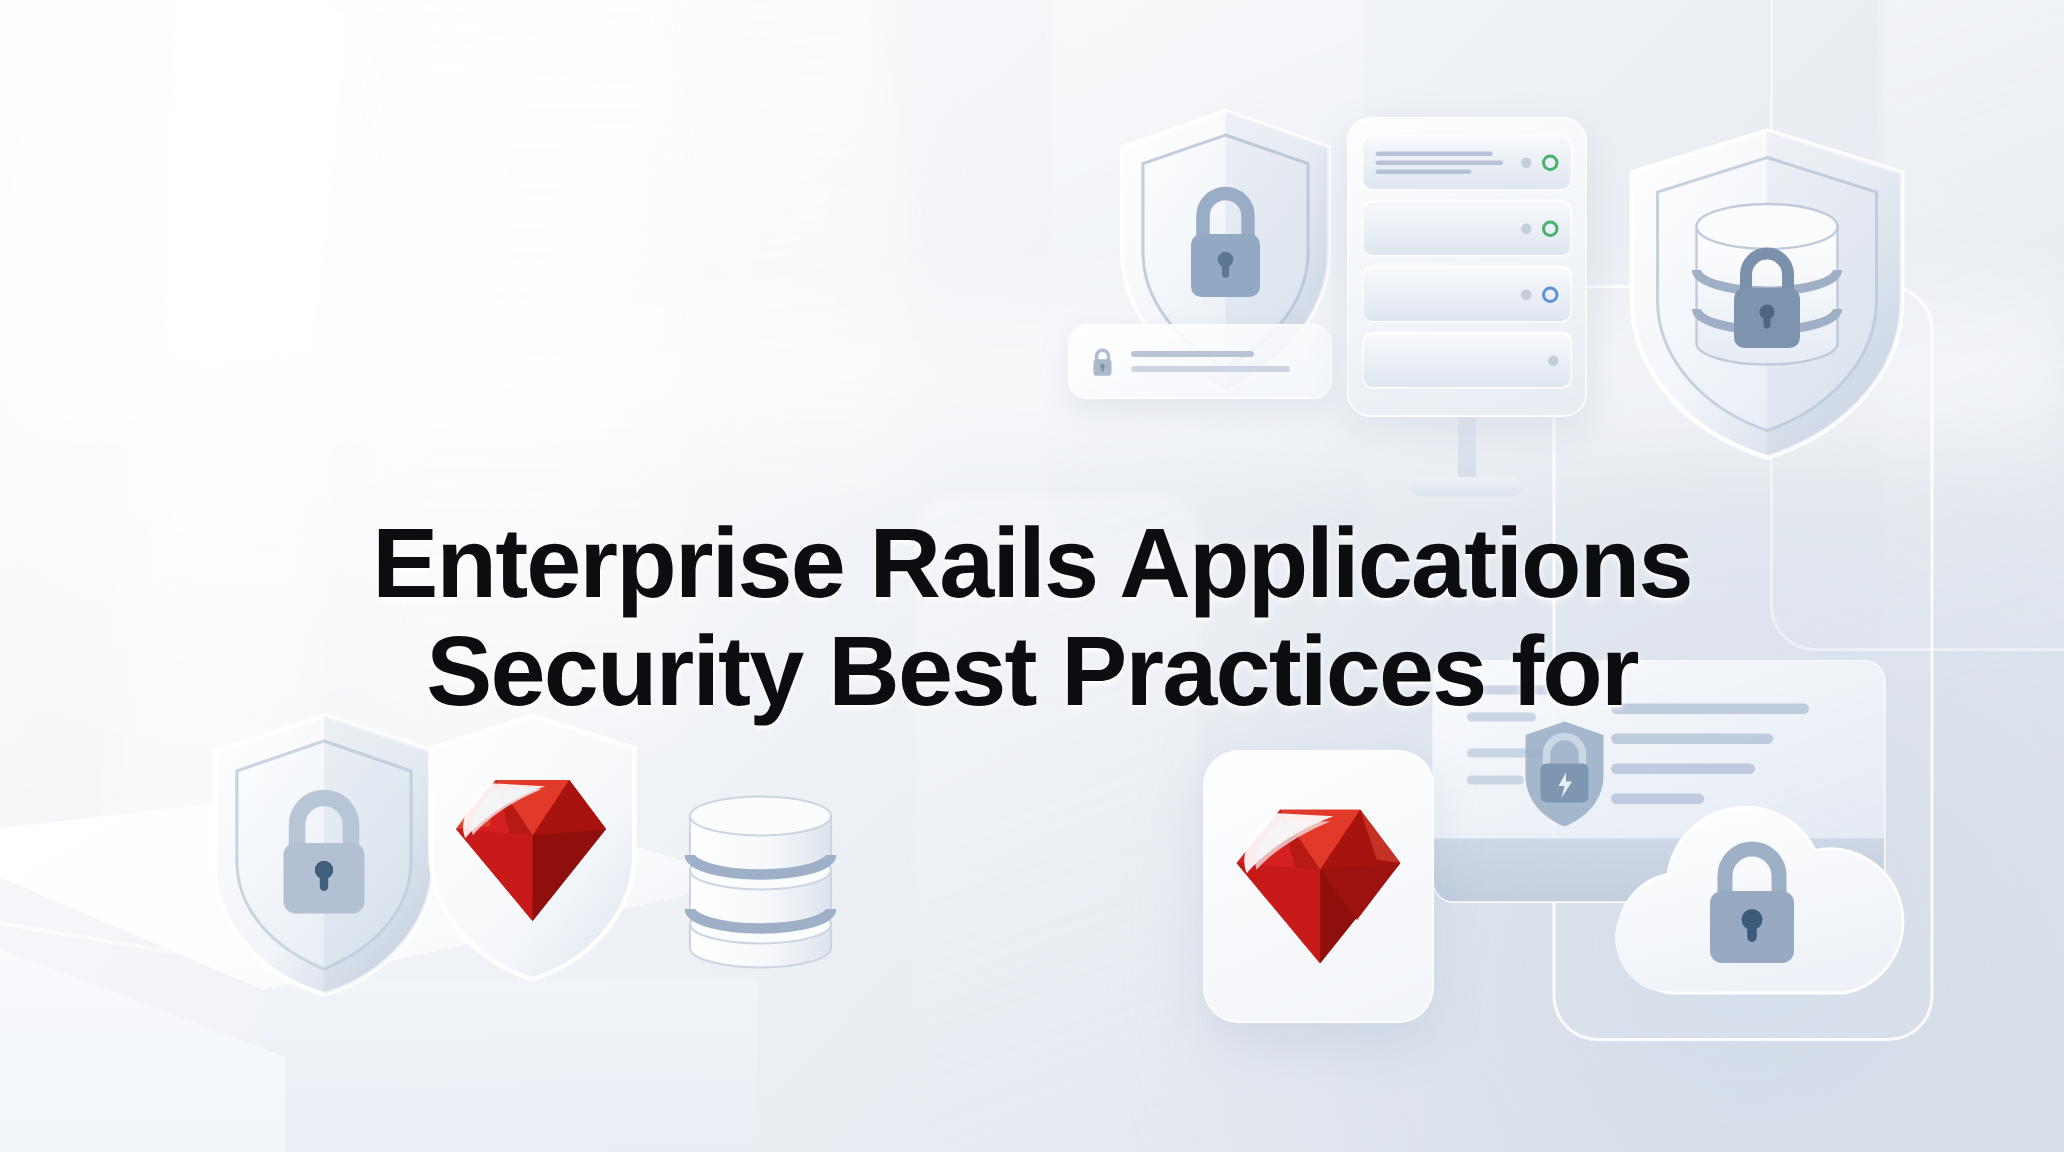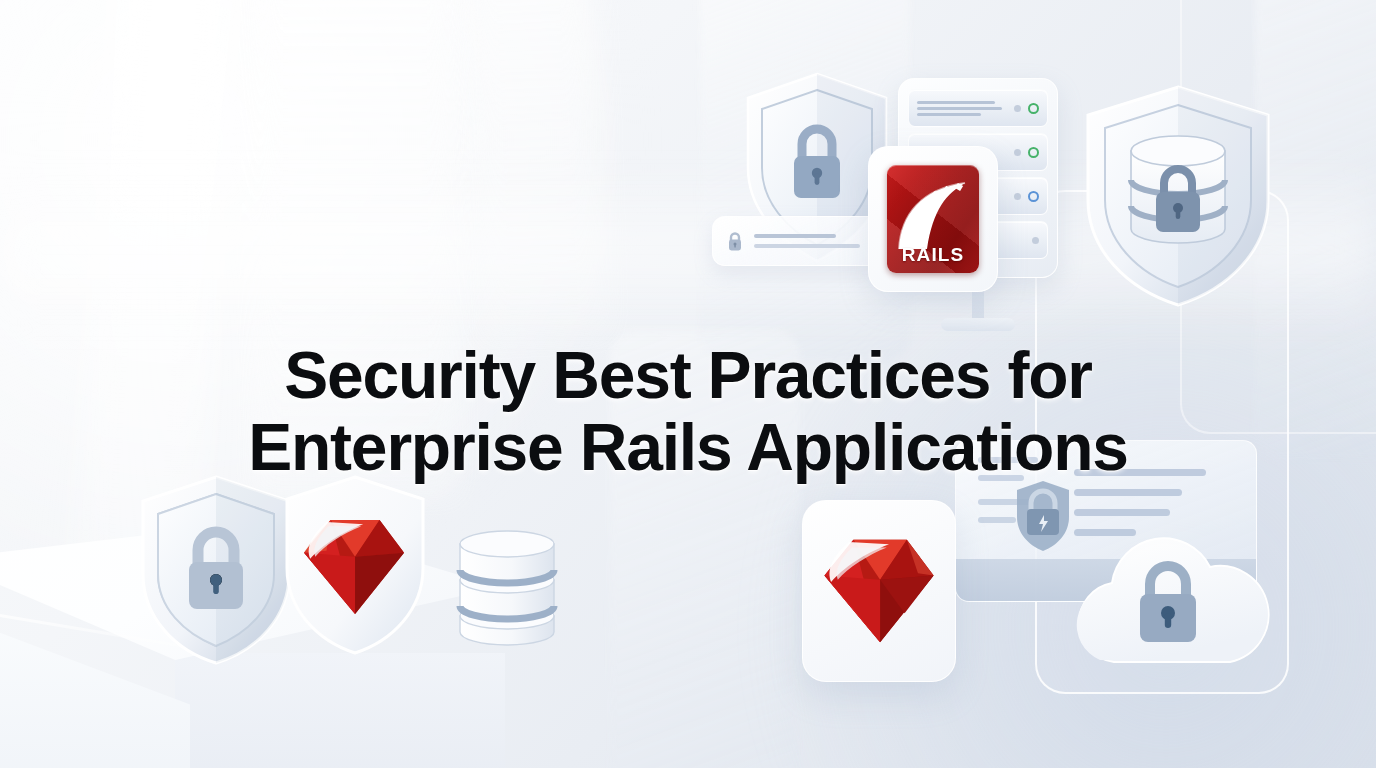--- a/index.html
+++ b/index.html
@@ -294,38 +294,20 @@
       </div>
       <div class="rack-unit">
         <div class="rack-lines"></div>
         <div class="rack-dots">
           <span class="dot-gray"></span>
         </div>
       </div>
     </div>
   </div>
 
-  <div class="rails-card">
-    <div class="rails-logo">
-      <svg viewBox="0 0 92 108" width="92" height="108">
-        <path d="M12 84 C14 50 34 24 78 18 C60 28 46 44 40 84 Z" fill="#ffffff"></path>
-        <g fill="#ffffff">
-          <rect x="17" y="69" width="7" height="7" transform="rotate(-14 20 72)"></rect>
-          <rect x="20" y="56" width="6" height="6" transform="rotate(-20 23 59)"></rect>
-          <rect x="26" y="45" width="6" height="6" transform="rotate(-26 29 48)"></rect>
-          <rect x="34" y="35" width="6" height="6" transform="rotate(-34 37 38)"></rect>
-          <rect x="45" y="27" width="6" height="6" transform="rotate(-44 48 30)"></rect>
-          <rect x="57" y="22" width="6" height="6" transform="rotate(-52 60 25)"></rect>
-          <rect x="69" y="19" width="6" height="6" transform="rotate(-60 72 22)"></rect>
-        </g>
-        <path d="M12 84 C14 50 34 24 78 18" fill="none" stroke="#ffffff" stroke-width="2" opacity=".55"></path>
-      </svg>
-      <div class="rails-word">RAILS</div>
-    </div>
-  </div>
 
   <div class="shield-wrap" style="left:1083px;top:84px;">
     <svg width="190" height="224" viewBox="0 0 190 224">
       <defs>
         <linearGradient id="shB" x1="0" y1="0" x2="1" y2="1">
           <stop offset="0" stop-color="#ffffff"></stop>
             <stop offset="50%" stop-color="#f2f5fa"></stop>
           <stop offset="100%" stop-color="#c9d4e3"></stop>
         </linearGradient>
         <linearGradient id="shBi" x1="0" y1="0" x2="1" y2="1">
@@ -349,22 +331,22 @@
       <g>
         <path d="M81 110 V99 a14 14 0 0 1 28 0 V110" fill="none" stroke="#7b90ab" stroke-width="8" stroke-linecap="round"></path>
         <rect x="73" y="108" width="44" height="40" rx="7" fill="#7e93ad"></rect>
         <circle cx="95" cy="124" r="5" fill="#4f6682"></circle>
         <rect x="92.7" y="124" width="4.6" height="11" rx="2.3" fill="#4f6682"></rect>
       </g>
     </svg>
   </div>
 
   <h1 class="title">
+    <span class="ln">Enterprise Rails Applications</span>
     <span class="ln">Security Best Practices for</span>
-    <span class="ln">Enterprise Rails Applications</span>
   </h1>
 
   <div class="shield-wrap" style="left:138px;top:474px;">
     <svg width="156" height="192" viewBox="0 0 156 192">
       <defs>
         <linearGradient id="shC" x1="0" y1="0" x2="1" y2="1">
           <stop offset="0" stop-color="#ffffff"></stop>
             <stop offset="55%" stop-color="#f1f4f9"></stop>
           <stop offset="100%" stop-color="#c5d0e0"></stop>
         </linearGradient>

